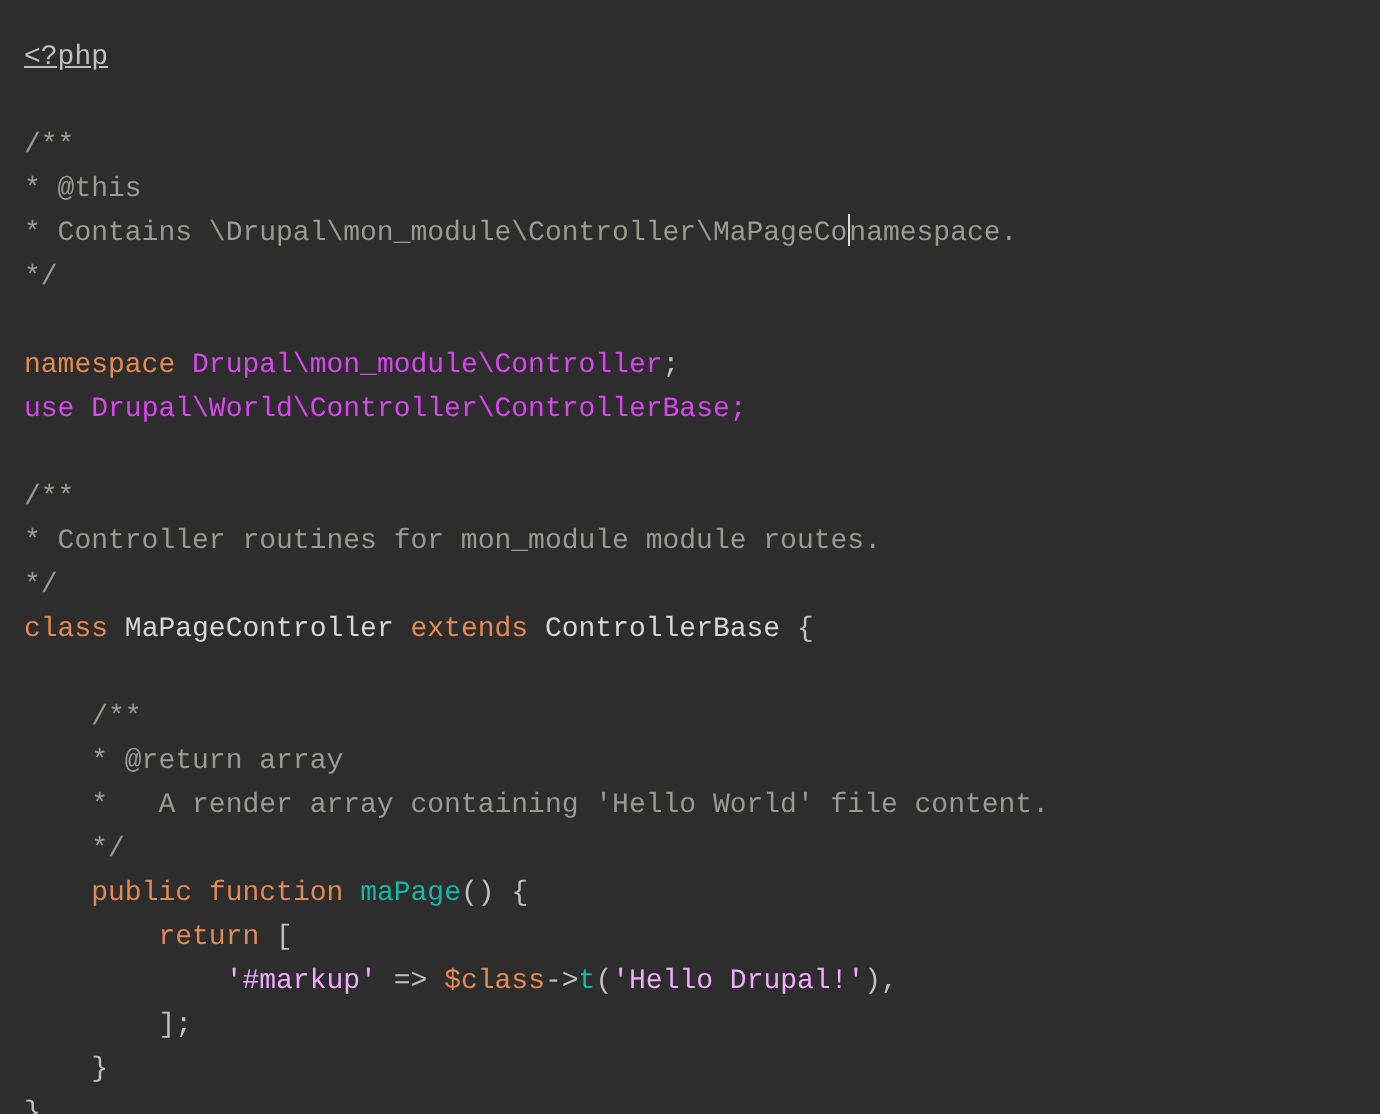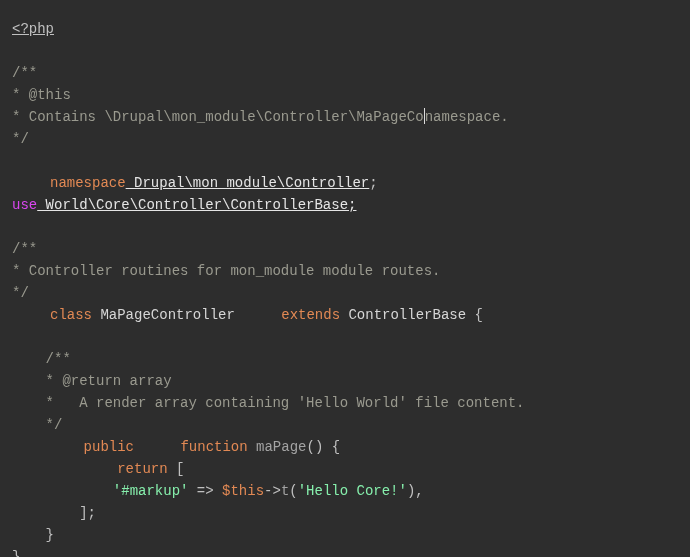--- a/index.html
+++ b/index.html
@@ -14,56 +14,56 @@
     margin: 0;
     padding: 18px 12px;
     font-family: Consolas, "Courier New", monospace;
     font-size: 14px;
     line-height: 22px;
     color: #c0c0c0;
     white-space: pre;
   }
   .c-tag     { color: #c0c0c0; text-decoration: underline; }
   .c-comment { color: #9a9a8f; }
-  .c-keyword { color: #e28954; margin-left: 38px; }
+  .c-keyword { color: #e28954; }
   .c-kw-use  { color: #d946ef; }
-  .c-name    { color: #e5e5e5; text-decoration: underline; }
+  .c-name    { color: #d946ef; }
   .c-class   { color: #d6d6d6; }
   .c-punct   { color: #c0c0c0; }
-  .c-func    { color: #a3a3a3; }
+  .c-func    { color: #14b8a6; }
   .c-var     { color: #e28954; }
-  .c-string  { color: #86efac; }
+  .c-string  { color: #f0abfc; }
   .caret {
     display: inline-block;
     width: 1px;
     height: 16px;
     background: #dcdcdc;
     vertical-align: -3px;
   }
 </style>
 </head>
 <body>
 
 <pre class="code"><span class="c-tag">&lt;?php</span>
 
 <span class="c-comment"><span>/**</span>
 <span>* @this</span>
 <span>* Contains \Drupal\mon_module\Controller\MaPageCo</span><span class="caret"></span><span>namespace.</span>
 <span>*/</span></span>
 
 <span class="c-keyword">namespace</span><span class="c-name"> Drupal\mon_module\Controller</span><span class="c-punct">;</span>
-<span class="c-kw-use">use</span><span class="c-name"> World\Core\Controller\ControllerBase;</span>
+<span class="c-kw-use">use</span><span class="c-name"> Drupal\World\Controller\ControllerBase;</span>
 
 <span class="c-comment"><span>/**</span>
 <span>* Controller routines for mon_module module routes.</span>
 <span>*/</span></span>
 <span class="c-keyword">class</span><span class="c-class"> MaPageController </span><span class="c-keyword">extends</span><span class="c-class"> ControllerBase </span><span class="c-punct">{</span>
 
 <span class="c-comment"><span>    /**</span>
 <span>    * @return array</span>
 <span>    *   A render array containing 'Hello World' file content.</span>
 <span>    */</span></span>
 <span>    </span><span class="c-keyword">public</span><span> </span><span class="c-keyword">function</span><span> </span><span class="c-func">maPage</span><span class="c-punct">() {</span>
 <span>        </span><span class="c-keyword">return</span><span class="c-punct"> [</span>
-<span>            </span><span class="c-string">'#markup'</span><span class="c-punct"> =&gt; </span><span class="c-var">$this</span><span class="c-punct">-&gt;</span><span class="c-func">t</span><span class="c-punct">(</span><span class="c-string">'Hello Core!'</span><span class="c-punct">),</span>
+<span>            </span><span class="c-string">'#markup'</span><span class="c-punct"> =&gt; </span><span class="c-var">$class</span><span class="c-punct">-&gt;</span><span class="c-func">t</span><span class="c-punct">(</span><span class="c-string">'Hello Drupal!'</span><span class="c-punct">),</span>
 <span class="c-punct">        ];</span>
 <span class="c-punct">    }</span>
 <span class="c-punct">}</span></pre>
 
 </body></html>

